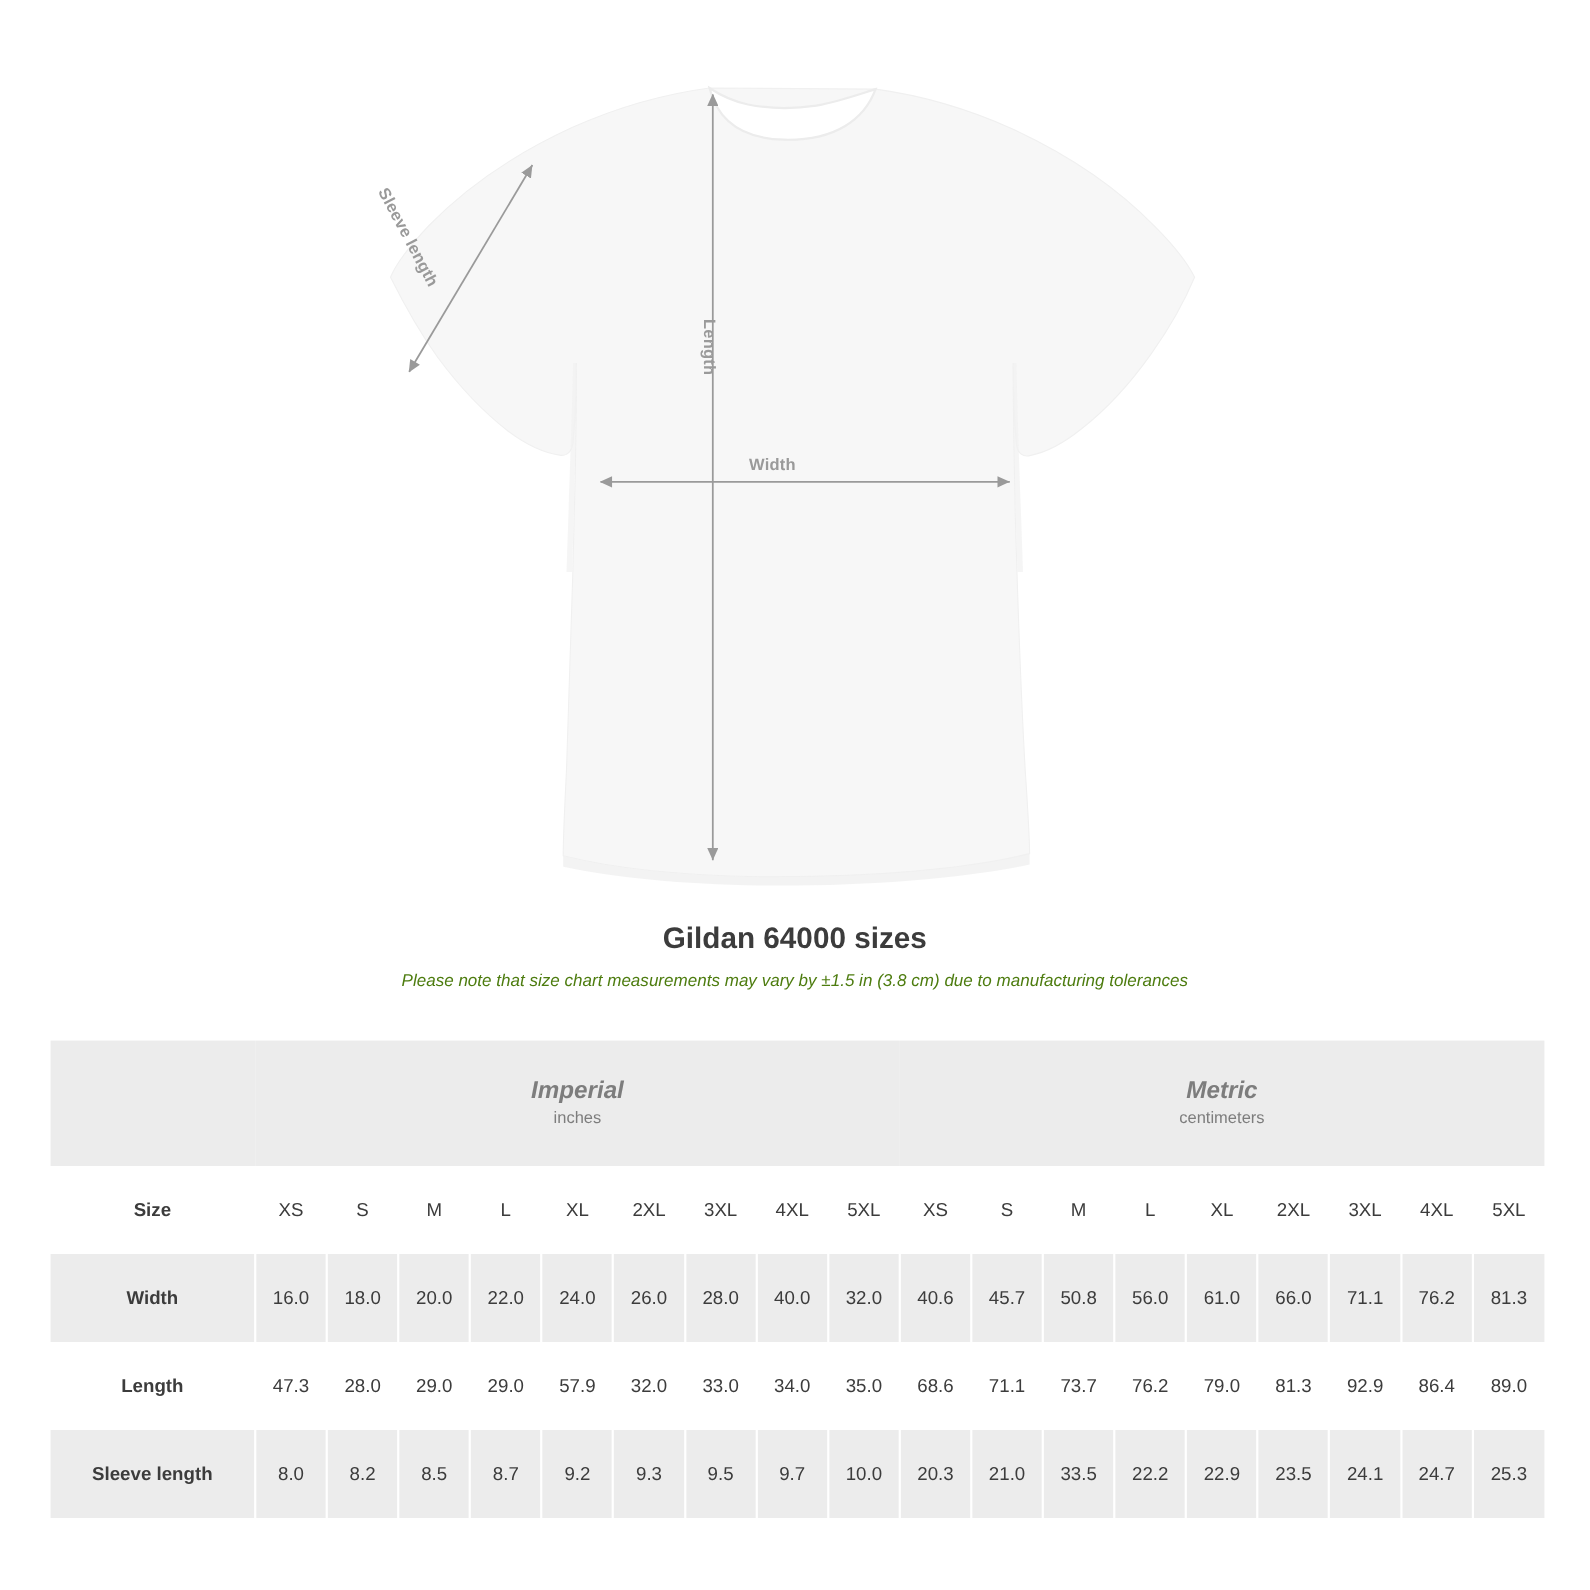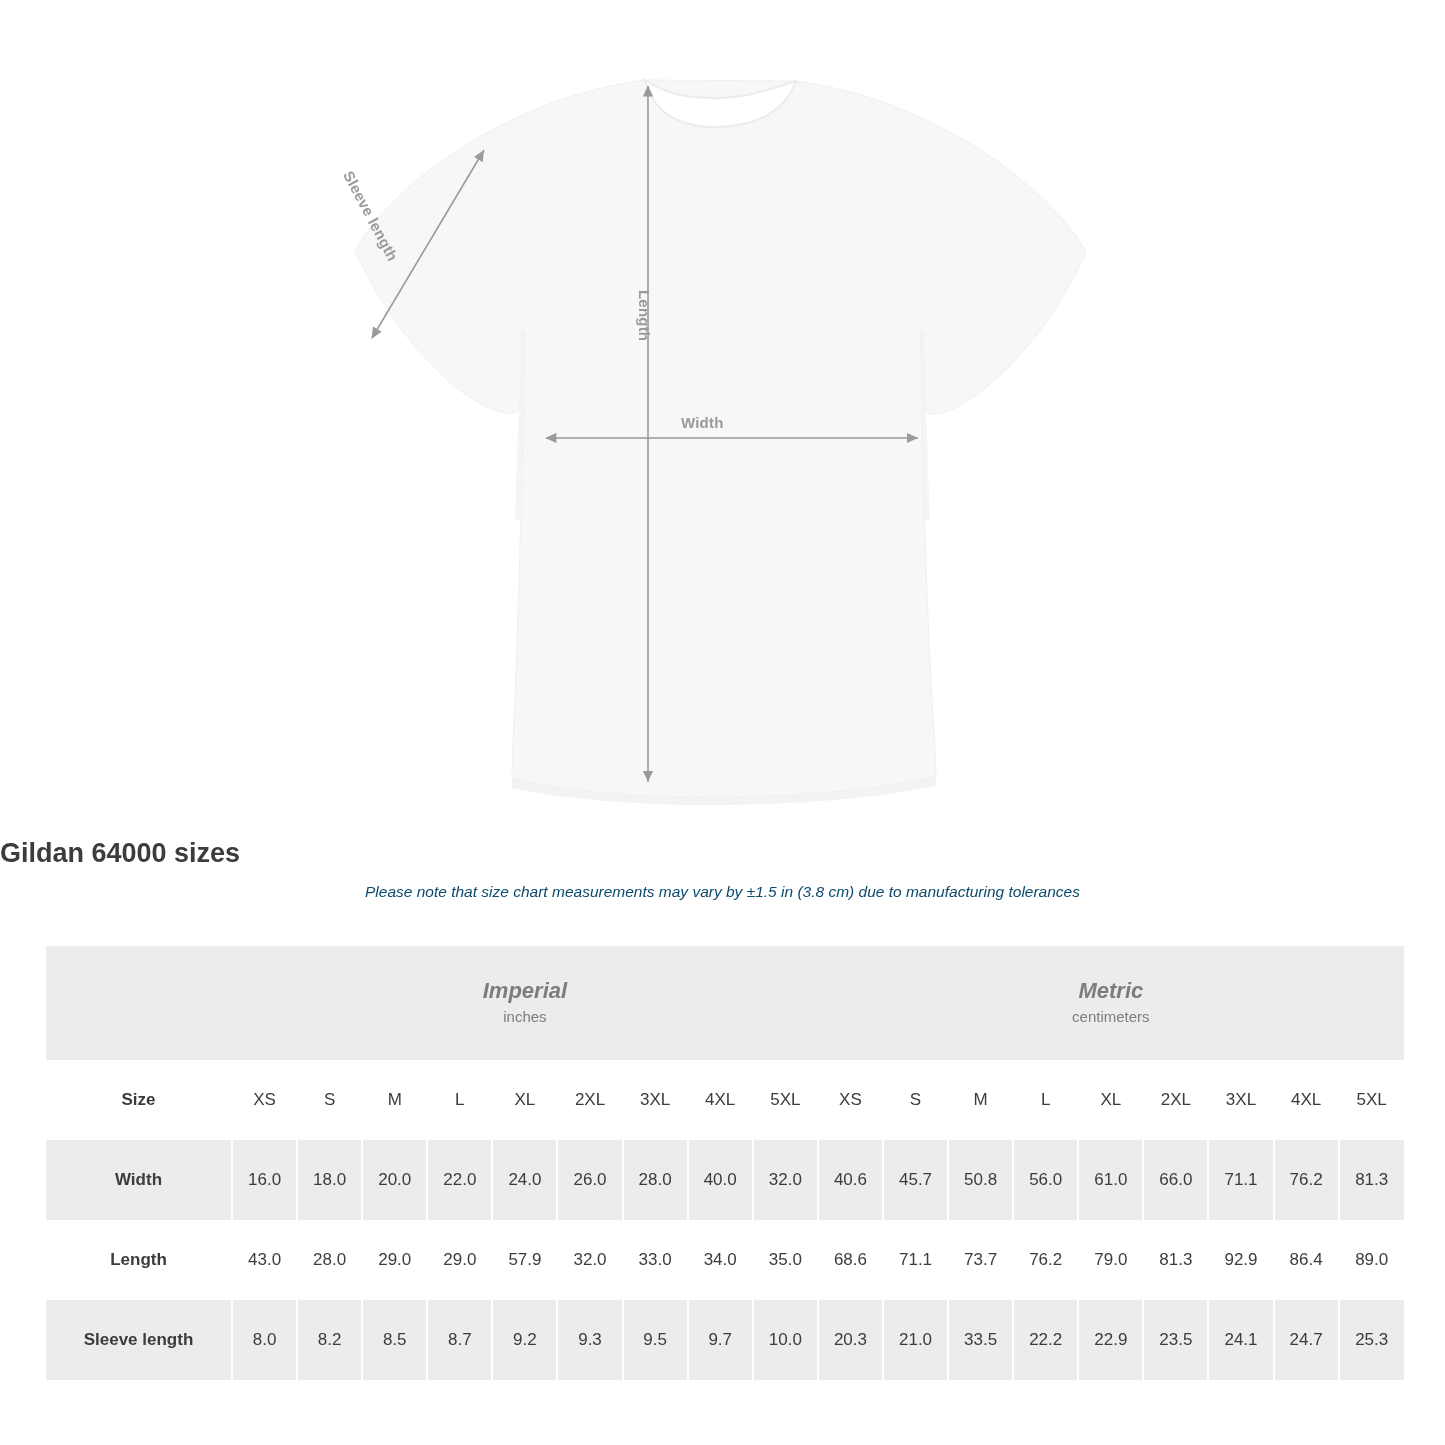--- a/index.html
+++ b/index.html
@@ -51,31 +51,31 @@
     transform: rotate(90deg);
     transform-origin: left top;
   }
   #width-label {
     left: 681px;
     top: 414px;
   }
 
   
   .chart-title {
-    text-align: left;
+    text-align: center;
     font-size: 27px;
     font-weight: bold;
     color: #3c3c3c;
     margin: 18px 0 0 0;
   }
   .chart-note {
     text-align: center;
     font-size: 15.5px;
     font-style: italic;
-    color: #0c4a6e;
+    color: #4d7c0f;
     margin: 14px 0 0 0;
   }
 
   
   .table-wrap {
     position: absolute;
     left: 46px;
     top: 946px;
     width: 1354px;
   }
@@ -279,21 +279,21 @@
           <td class="sep">56.0</td>
           <td class="sep">61.0</td>
           <td class="sep">66.0</td>
           <td class="sep">71.1</td>
           <td class="sep">76.2</td>
           <td class="sep">81.3</td>
         </tr>
 
         <tr class="data-row">
           <td class="rowhead">Length</td>
-          <td class="sep">43.0</td>
+          <td class="sep">47.3</td>
           <td class="sep">28.0</td>
           <td class="sep">29.0</td>
           <td class="sep">29.0</td>
           <td class="sep">57.9</td>
           <td class="sep">32.0</td>
           <td class="sep">33.0</td>
           <td class="sep">34.0</td>
           <td class="sep">35.0</td>
           <td class="sep">68.6</td>
           <td class="sep">71.1</td>

